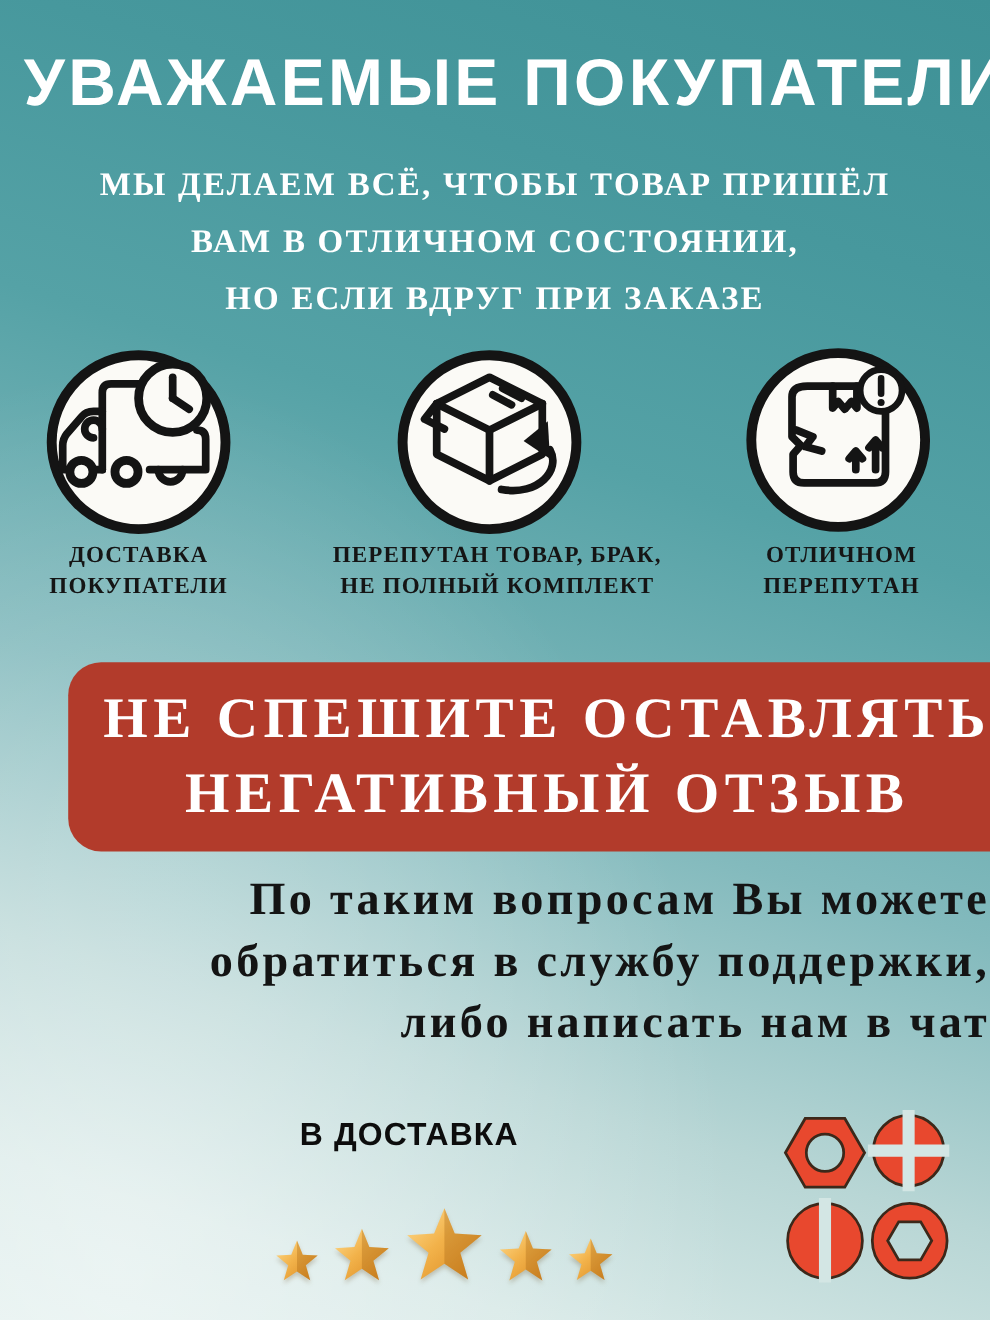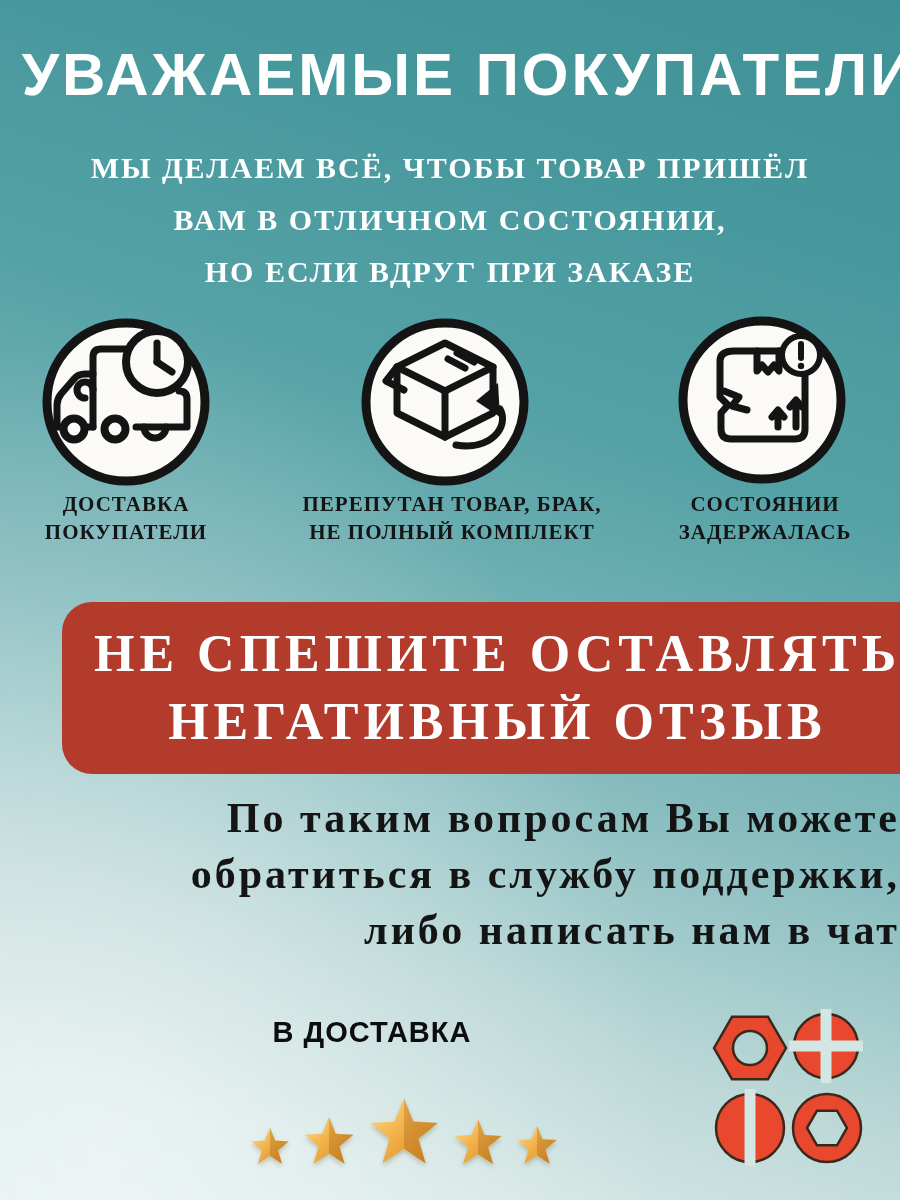--- a/index.html
+++ b/index.html
@@ -129,22 +129,22 @@
 
   <div class="issue-label" style="left:16px;top:490px;width:220px">
     <div>ДОСТАВКА</div>
     <div>ПОКУПАТЕЛИ</div>
   </div>
   <div class="issue-label" style="left:282px;top:490px;width:340px">
     <div>ПЕРЕПУТАН ТОВАР, БРАК,</div>
     <div>НЕ ПОЛНЫЙ КОМПЛЕКТ</div>
   </div>
   <div class="issue-label" style="left:645px;top:490px;width:240px">
-    <div>СОСТОЯНИИ</div>
-    <div>ЗАДЕРЖАЛАСЬ</div>
+    <div>ОТЛИЧНОМ</div>
+    <div>ПЕРЕПУТАН</div>
   </div>
 
   <div class="banner">
     <div>НЕ СПЕШИТЕ ОСТАВЛЯТЬ</div>
     <div>НЕГАТИВНЫЙ ОТЗЫВ</div>
   </div>
 
   <div class="support-note">
     <div>По таким вопросам Вы можете</div>
     <div>обратиться в службу поддержки,</div>

